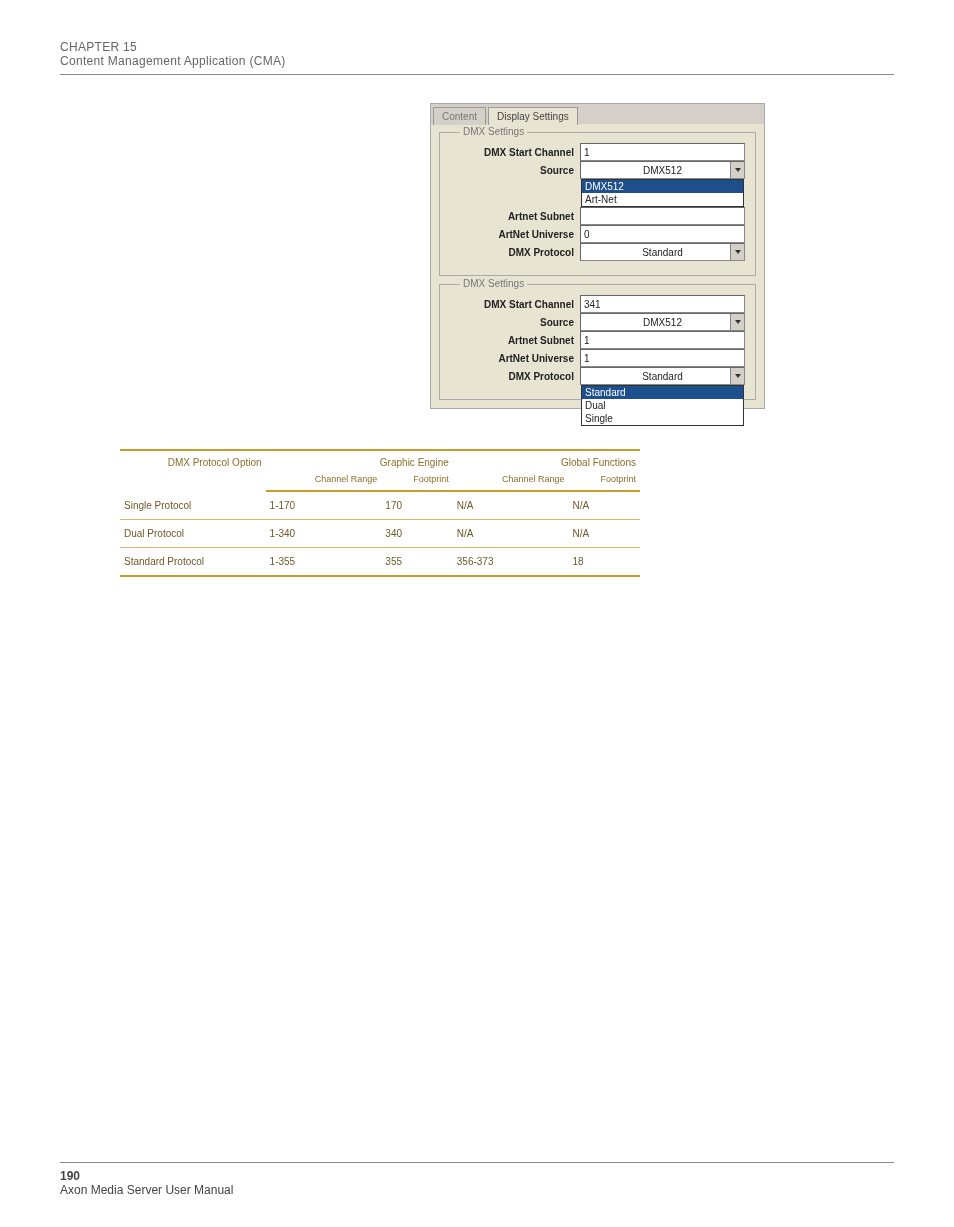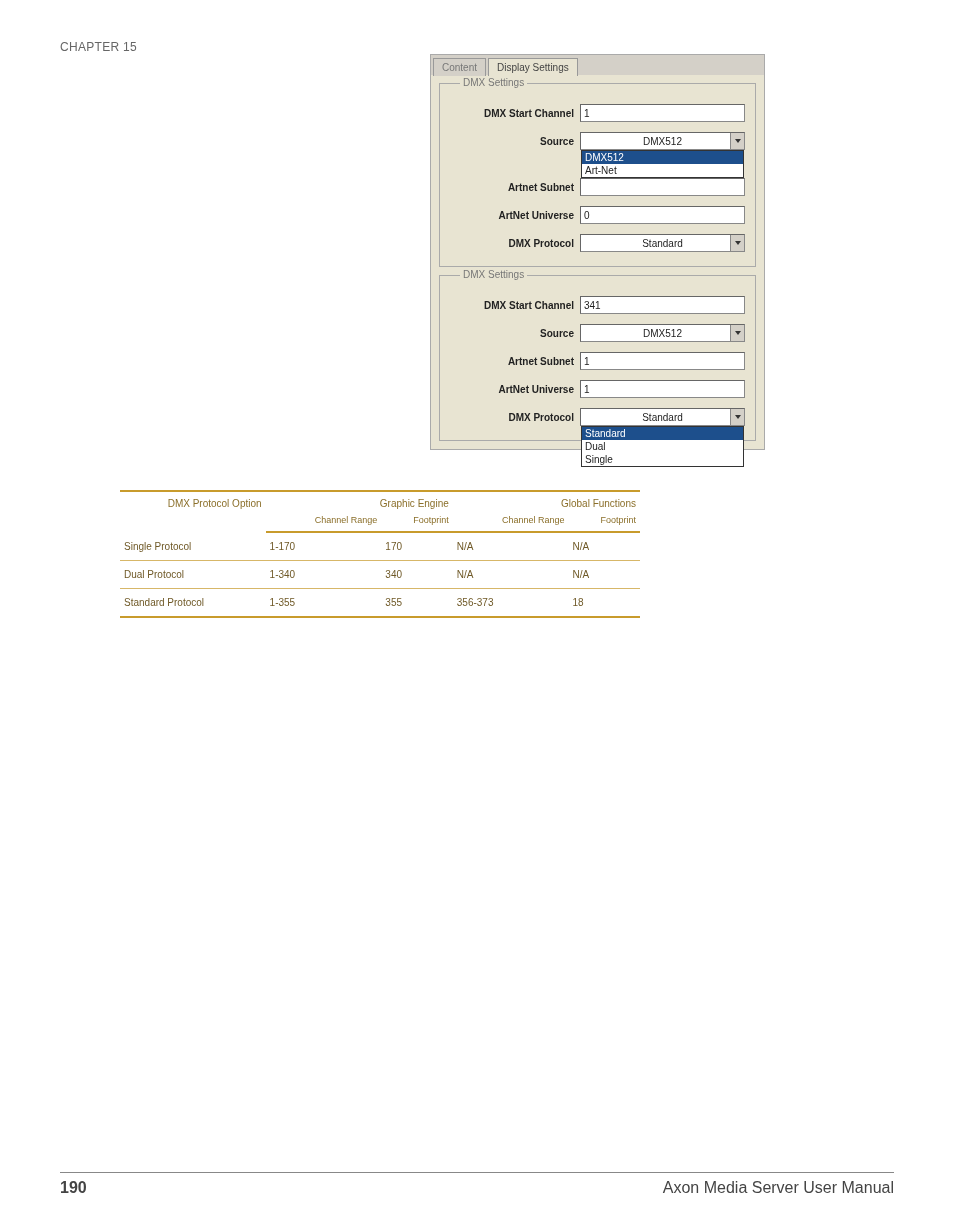--- a/index.html
+++ b/index.html
@@ -69,21 +69,20 @@
     top: -7px;
     left: 20px;
     background: #e8e4d2;
     font-size: 10px;
     color: #777;
     padding: 0 3px;
   }
   .field-row {
     display: flex;
     align-items: center;
-    margin-top: 10px;
   }
   .field-row:first-of-type { margin-top: 6px; }
   .field-label {
     width: 130px;
     text-align: right;
     font-size: 10px;
     font-weight: bold;
     color: #222;
     padding-right: 6px;
   }
@@ -174,30 +173,32 @@
   tbody tr:last-child td { border-bottom: none; }
 
   .footer {
     position: absolute;
     left: 60px; right: 60px;
     bottom: 30px;
     border-top: 1px solid #888;
     display: flex;
     justify-content: space-between;
     padding-top: 6px;
-    font-size: 16px;
+    font-size: 12px;
     color: #444;
+    flex-direction: column;
   }
   .footer .pg { font-weight: bold; }
 </style>
 </head>
 <body>
 
 <div class="page">
   <div class="header-chapter">CHAPTER 15</div>
+  <div class="header-title">Content Management Application (CMA)</div>
 
   <div class="screenshot-wrap">
     <div class="tabs-row">
       <div class="tab inactive">Content</div>
       <div class="tab">Display Settings</div>
     </div>
 
     <div class="fieldset">
       <div class="legend">DMX Settings</div>
 

